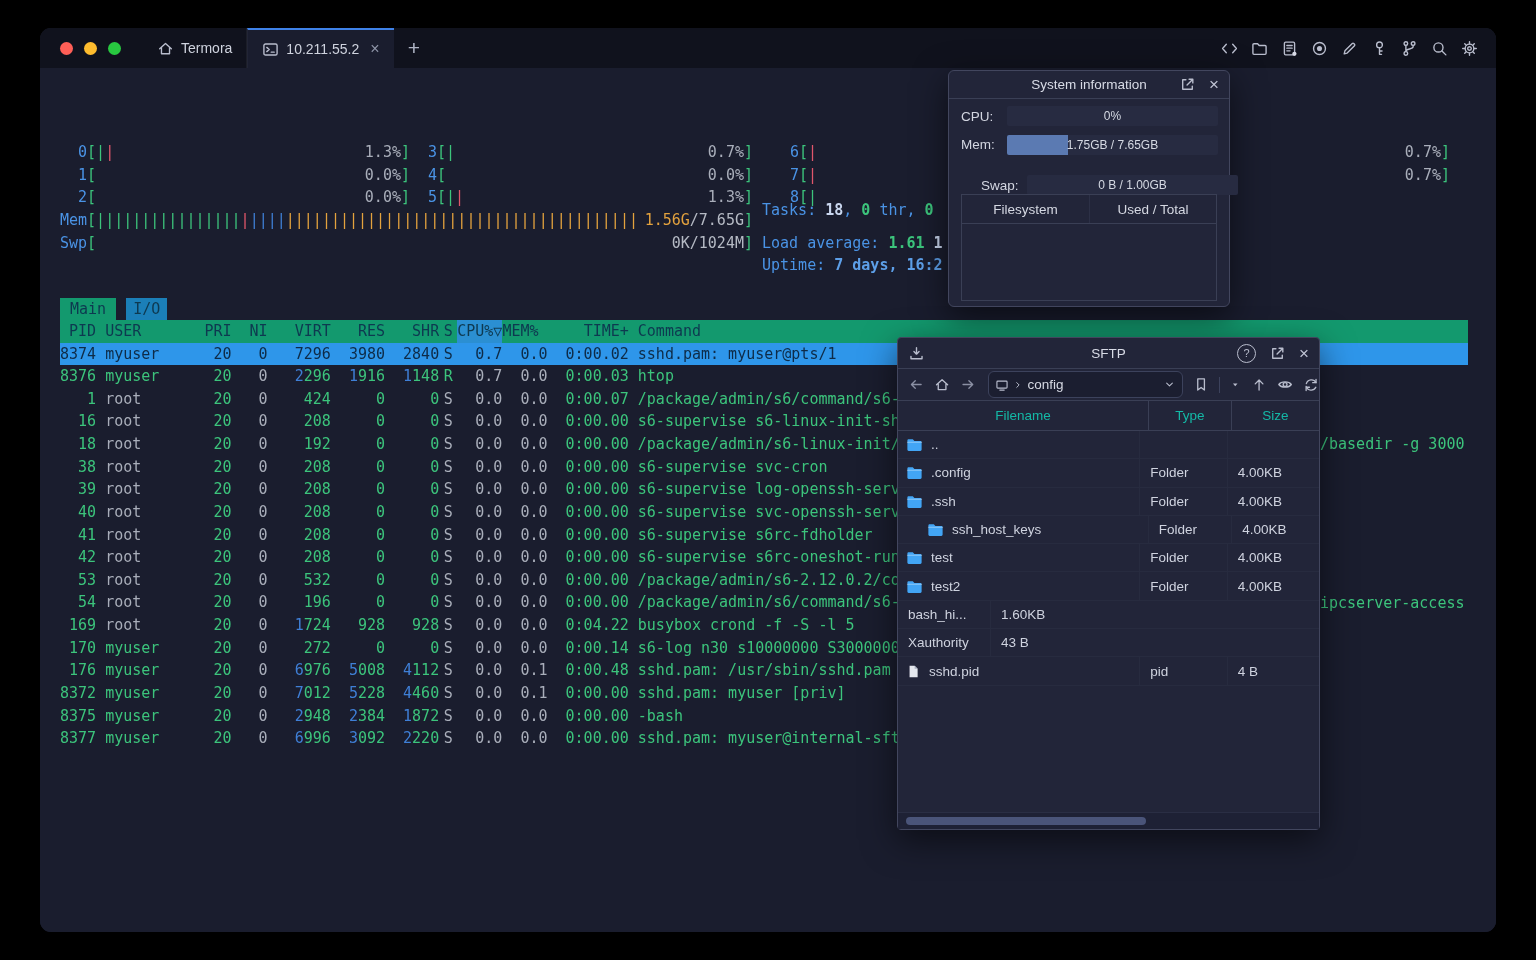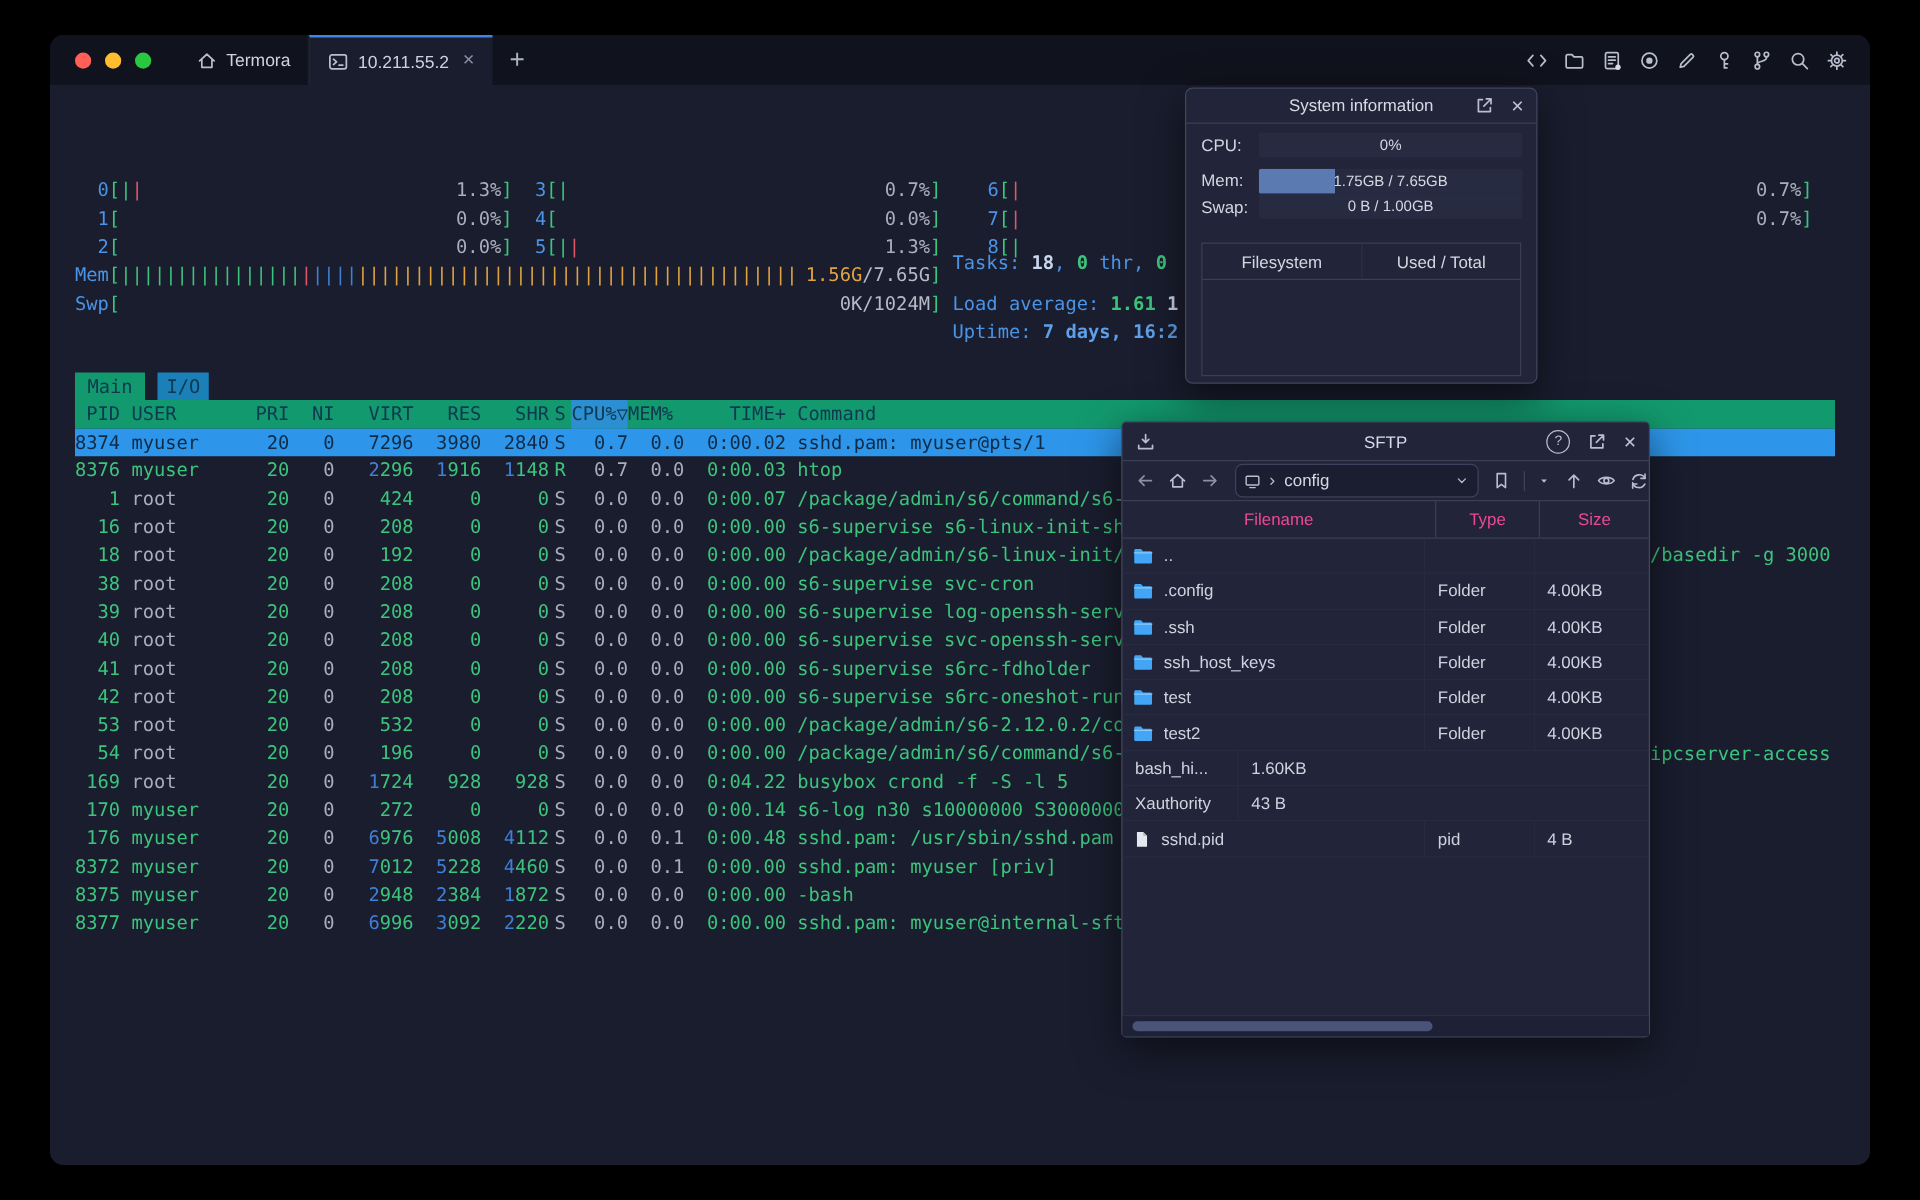--- a/index.html
+++ b/index.html
@@ -79,21 +79,21 @@
   #sftp{left:857px;top:309px;width:421px;height:491px;border-radius:4px}
   #sftp .ptitle{height:30px;padding-left:10px}
   .sftptools{height:31px;display:flex;align-items:center;padding-left:10px;gap:10px;
              border-bottom:1px solid var(--tableline)}
   .crumb{display:flex;align-items:center;width:190px;height:25px;border:1px solid #3c425c;border-radius:6px;
          background:#1b1e30;padding:0 6px;gap:3px;margin-left:2px}
   .crumb .path{color:#d6d9e3;font-size:13.5px;flex:none}
   .crumb .sp{flex:1}
   .vsep{width:1px;height:16px;background:#3c425c}
   .sftphead{display:flex;height:29px;border-bottom:1px solid var(--tableline)}
-  .sftphead div{display:flex;align-items:center;justify-content:center;color:#ec4899;
+  .sftphead div{display:flex;align-items:center;justify-content:center;color:#14b8a6;
                 border-right:1px solid var(--tableline)}
   .sftphead div:last-child{border-right:none}
   .fitem{display:flex;height:27.3px;border-bottom:1px solid #272b3f}
   .fcell{display:flex;align-items:center;overflow:hidden;border-right:1px solid #272b3f;color:#cfd3df}
   .fcell:last-child{border-right:none}
   .fname{padding-left:8px;gap:8px}
   .ftype,.fsize{padding-left:10px}
   .hscroll{position:absolute;left:0;right:0;bottom:0;height:16px;background:#1e2135;
            border-top:1px solid #2a2e44}
   .hthumb{position:absolute;left:8px;top:4px;width:240px;height:8px;background:#4a5479;border-radius:4px}
@@ -255,21 +255,21 @@
             <div class="sitext">0%</div>
           </div>
         </div>
         <div class="sirow" style="top: 63.5px;">
           <span class="lab">Mem:</span>
           <div class="sibar">
             <div class="sifill" style="width: 29%;"></div>
             <div class="sitext">1.75GB / 7.65GB</div>
           </div>
         </div>
-        <div class="sirow" style="top: 84px;">
+        <div class="sirow" style="top: 104px; margin-left: 20px;">
           <span class="lab">Swap:</span>
           <div class="sibar">
             <div class="sifill" style="width: 0%;"></div>
             <div class="sitext">0 B / 1.00GB</div>
           </div>
         </div>
       </div>
     <div class="fstable">
       <div class="fshead" id="fshead">
           <div class="fscol1" style="justify-content: center;">Filesystem</div>
@@ -374,21 +374,21 @@
                 <path d="M1.3 4.2c0-.7.5-1.2 1.2-1.2h3.9l1.5 1.7h5.6c.7 0 1.2.5 1.2 1.2v6.9c0 .7-.5 1.2-1.2 1.2H2.5c-.7 0-1.2-.5-1.2-1.2z" fill="#42a5f5" stroke="none"></path>
                 <path d="M1.3 5.9h13.4" stroke="rgba(255,255,255,.4)" stroke-width="1"></path>
               </svg>
             </span>
             <span>.ssh</span>
           </div>
           <div class="fcell ftype" style="width: 82px;">Folder</div>
           <div class="fcell fsize" style="width: 87px;">4.00KB</div>
         </div>
         <div class="fitem">
-          <div class="fcell fname" style="width: 250px;">
+          <div class="fcell fname" style="width: 250px; margin-left: 21px;">
             <span>
               <svg class="i" viewBox="0 0 16 16" style="width:17px;height:17px">
                 <path d="M1.3 4.2c0-.7.5-1.2 1.2-1.2h3.9l1.5 1.7h5.6c.7 0 1.2.5 1.2 1.2v6.9c0 .7-.5 1.2-1.2 1.2H2.5c-.7 0-1.2-.5-1.2-1.2z" fill="#42a5f5" stroke="none"></path>
                 <path d="M1.3 5.9h13.4" stroke="rgba(255,255,255,.4)" stroke-width="1"></path>
               </svg>
             </span>
             <span>ssh_host_keys</span>
           </div>
           <div class="fcell ftype" style="width: 82px;">Folder</div>
           <div class="fcell fsize" style="width: 87px;">4.00KB</div>

